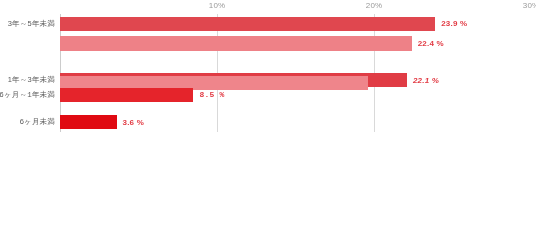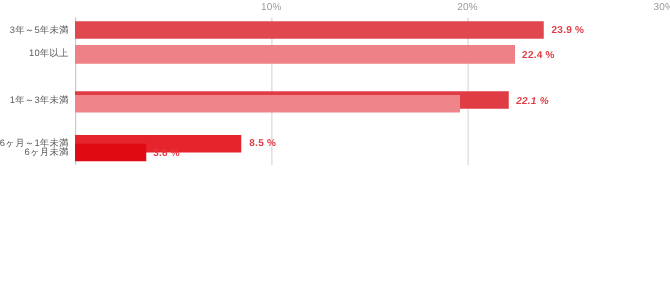--- a/index.html
+++ b/index.html
@@ -121,34 +121,33 @@
       <div class="gridline" style="left: 314px; background: rgb(217, 217, 217);"></div>
     </div>
 
   <div class="rows">
       <div class="row" style="top: 0px; height: 19.6667px;">
         <div class="cat-label" style="color: rgb(90, 90, 90);">3年～5年未満</div>
         <div class="bar" style="width: 375.23px; background: rgb(224, 71, 79); top: 2.58333px;"></div>
         <div class="bar-value" style="left: 441.23px; color: rgb(226, 59, 68);">23.9 %</div>
       </div>
       <div class="row" style="top: 19.6667px; height: 19.6667px;">
-        <div class="cat-label" style="color: rgb(90, 90, 90);">10年以上</div>
         <div class="bar" style="width: 351.68px; background: rgb(238, 129, 135); top: 2.58333px;"></div>
         <div class="bar-value" style="left: 417.68px; color: rgb(226, 59, 68);">22.4 %</div>
       </div>
       <div class="row" style="top: 39.3333px; height: 19.6667px; margin-top: 17px;">
         <div class="cat-label" style="color: rgb(90, 90, 90);">1年～3年未満</div>
         <div class="bar" style="width: 346.97px; background: rgb(224, 60, 69); top: 2.58333px;"></div>
         <div class="bar-value" style="left: 412.97px; color: rgb(226, 59, 68); font-style: italic;">22.1 %</div>
       </div>
       <div class="row" style="top: 59px; height: 19.6667px;">
         <div class="bar" style="width: 307.72px; background: rgb(239, 133, 139); top: 2.58333px;"></div>
         <div class="bar-value" style="left: 373.72px; color: rgb(226, 59, 68);">19.6 %</div>
       </div>
-      <div class="row" style="top: 91px; height: 19.6667px;">
+      <div class="row" style="top: 71px; height: 19.6667px; font-family: Liberation Mono, monospace;">
         <div class="cat-label" style="color: rgb(90, 90, 90);">6ヶ月～1年未満</div>
         <div class="bar" style="width: 133.45px; background: rgb(229, 36, 43); top: 2.58333px;"></div>
         <div class="bar-value" style="left: 199.45px; color: rgb(226, 59, 68);">8.5 %</div>
       </div>
       <div class="row" style="top: 98.3333px; height: 19.6667px;">
         <div class="cat-label" style="color: rgb(90, 90, 90);">6ヶ月未満</div>
         <div class="bar" style="width: 56.52px; background: rgb(224, 10, 18); top: 2.58333px;"></div>
         <div class="bar-value" style="left: 122.52px; color: rgb(226, 59, 68);">3.6 %</div>
       </div>
     </div>

